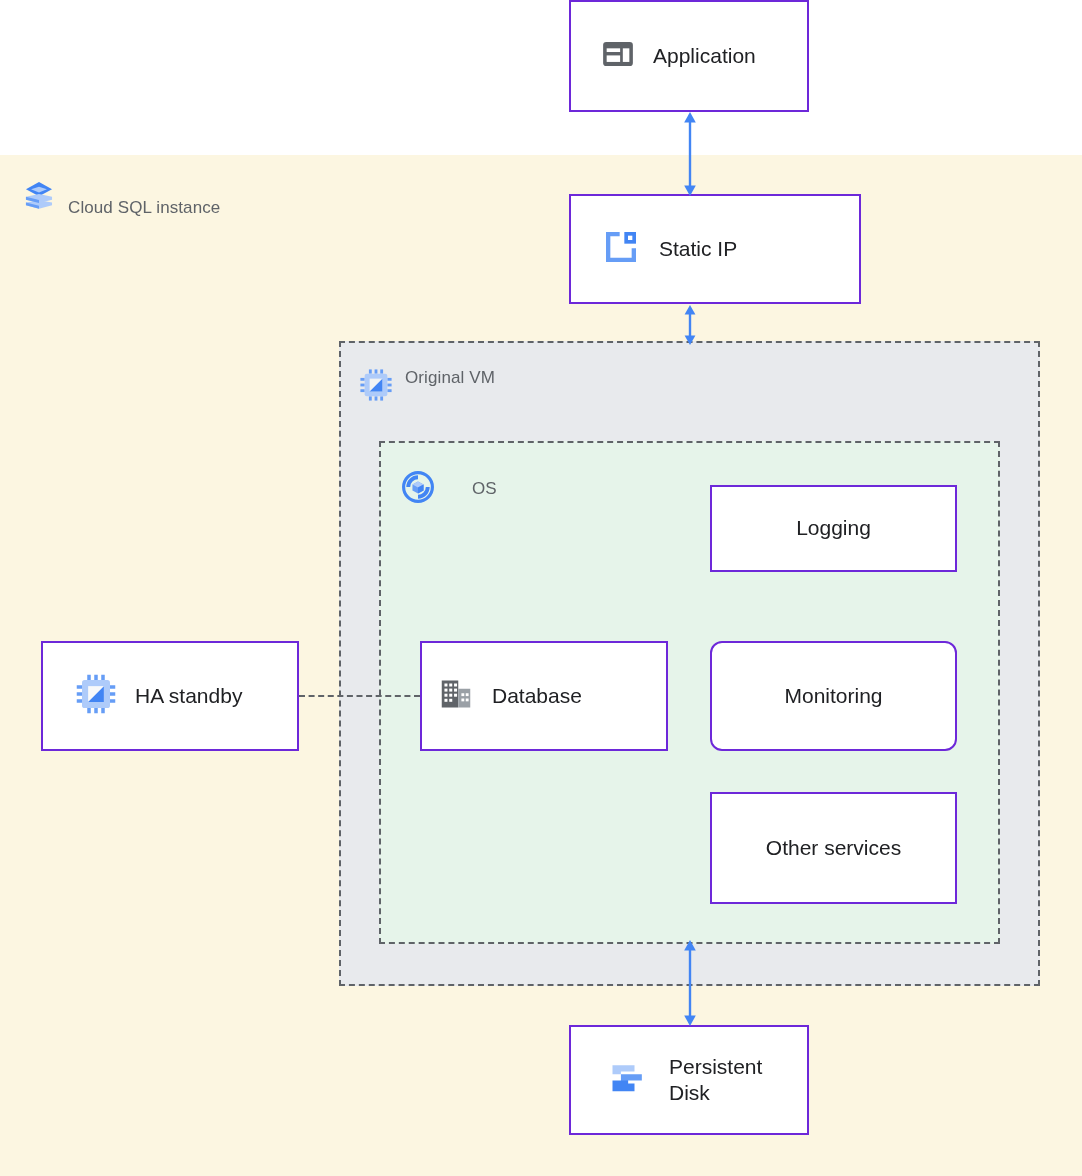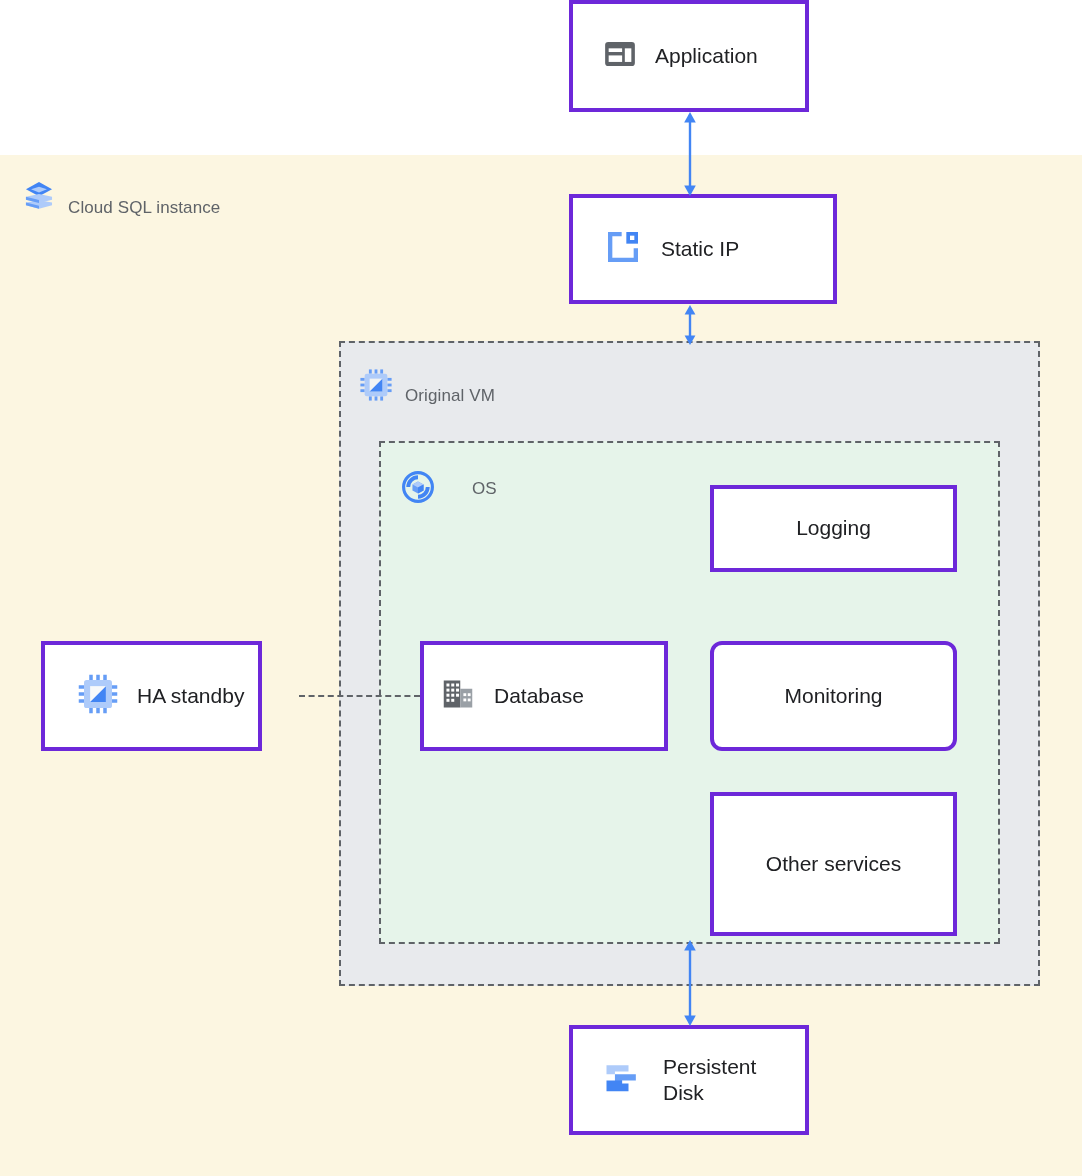--- a/index.html
+++ b/index.html
@@ -47,21 +47,21 @@
     height: 645px;
     background: #E8EAED;
     border: 2px dashed #5f6368;
     box-sizing: border-box;
   }
   .vm-header {
     position: absolute;
     left: 359px;
     top: 368px;
     display: flex;
-    align-items: flex-end;
+    align-items: flex-start;
     gap: 12px;
   }
   .vm-header .region-label {
     font-size: 17px;
     color: #5f6368;
     letter-spacing: 0.1px;
   }
 
   .os-region {
     position: absolute;
@@ -85,44 +85,44 @@
     font-size: 17px;
     color: #5f6368;
     letter-spacing: 0.1px;
     margin-left: 24px;
   }
 
   
   .node {
     position: absolute;
     background: #ffffff;
-    border: 4px solid #6d28d9;
+    border: 2px solid #6d28d9;
     box-sizing: border-box;
     display: flex;
     align-items: center;
     gap: 18px;
   }
   .node.centered {
     justify-content: center;
   }
   .node .node-label {
     font-size: 21px;
     color: #202124;
     line-height: 1.25;
     white-space: pre-line;
   }
 
   #node-application { left: 569px; top: 0px;    width: 240px; height: 112px; padding-left: 30px; }
-  #node-static-ip   { left: 569px; top: 194px;  width: 268px; height: 110px; padding-left: 30px; }
-  #node-ha-standby  { left: 41px;  top: 641px;  width: 221px; height: 110px; padding-left: 32px; }
+  #node-static-ip   { left: 569px; top: 194px;  width: 292px; height: 110px; padding-left: 30px; }
+  #node-ha-standby  { left: 41px;  top: 641px;  width: 258px; height: 110px; padding-left: 32px; }
   #node-database    { left: 420px; top: 641px;  width: 248px; height: 110px; padding-left: 16px; }
   #node-logging     { left: 710px; top: 485px;  width: 247px; height: 87px; text-align: right; }
   #node-monitoring  { left: 710px; top: 641px;  width: 247px; height: 110px; border-radius: 12px; }
-  #node-other       { left: 710px; top: 792px;  width: 247px; height: 144px; }
-  #node-persistent  { left: 569px; top: 1025px; width: 240px; height: 110px; padding-left: 28px; }
+  #node-other       { left: 710px; top: 792px;  width: 247px; height: 112px; }
+  #node-persistent  { left: 569px; top: 1025px; width: 240px; height: 110px; padding-left: 36px; }
 
   
   .icon { flex: 0 0 auto; display: block; }
 
   
   .connector { position: absolute; }
   .dashed-line {
     position: absolute;
     border-top: 2px dashed #5f6368;
   }

